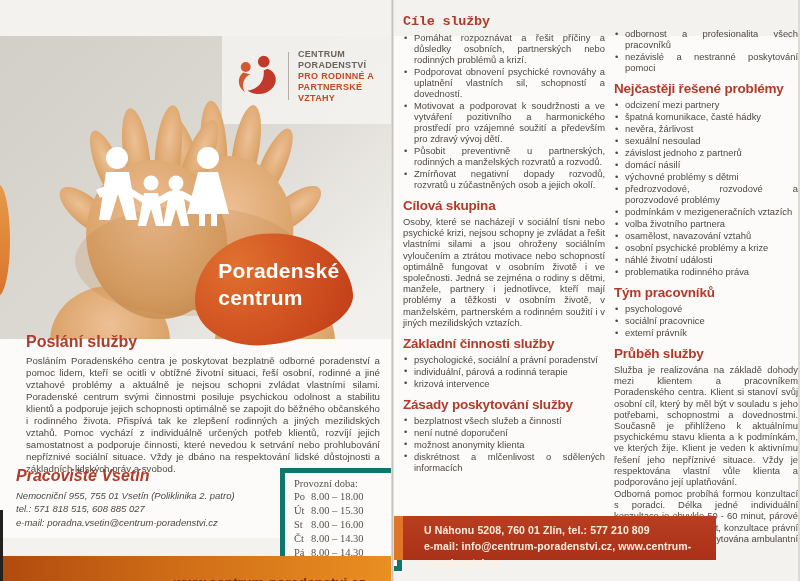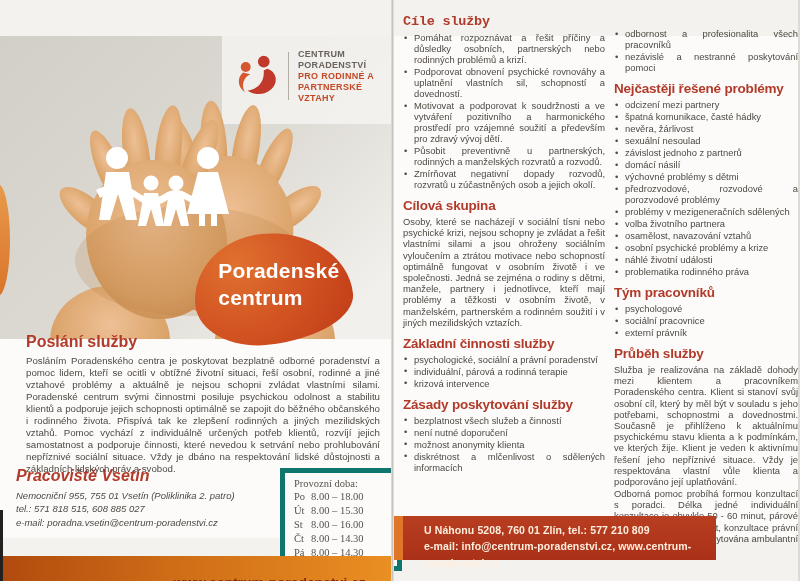--- a/index.html
+++ b/index.html
@@ -252,21 +252,21 @@
   <div class="colh">Nejčastěji řešené problémy</div>
   <ul class="blist">
       <li>odcizení mezi partnery</li>
       <li>špatná komunikace, časté hádky</li>
       <li>nevěra, žárlivost</li>
       <li>sexuální nesoulad</li>
       <li>závislost jednoho z partnerů</li>
       <li>domácí násilí</li>
       <li>výchovné problémy s dětmi</li>
       <li>předrozvodové, rozvodové a porozvodové problémy</li>
-      <li>problémy v mezigeneračních sdělených</li>
+      <li>podmínkám v mezigeneračních vztazích</li>
       <li>volba životního partnera</li>
       <li>osamělost, navazování vztahů</li>
       <li>osobní psychické problémy a krize</li>
       <li>náhlé životní události</li>
       <li>problematika rodinného práva</li>
     </ul>
 
   <div class="colh">Tým pracovníků</div>
   <ul class="blist">
       <li>psychologové</li>

